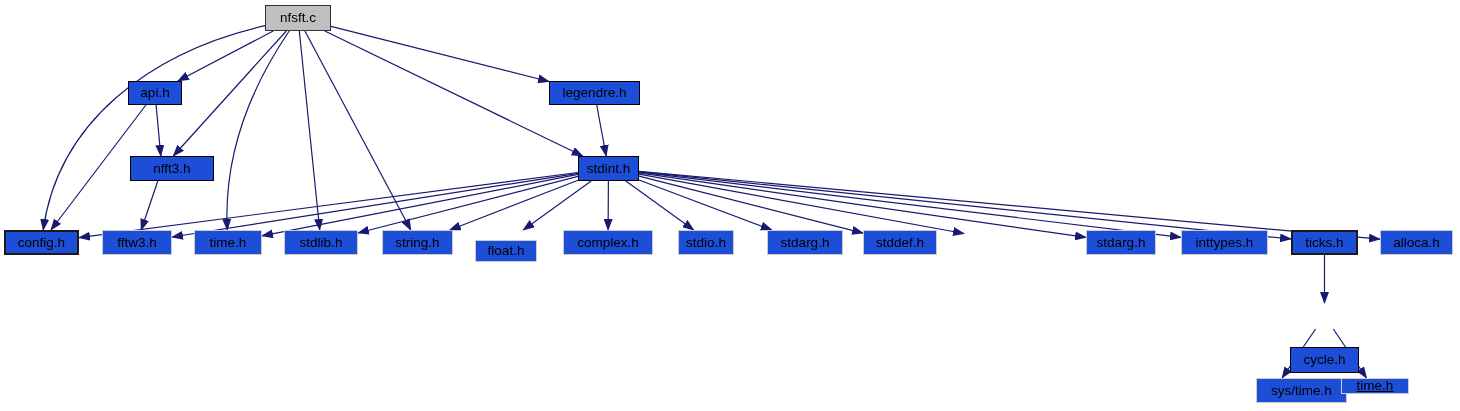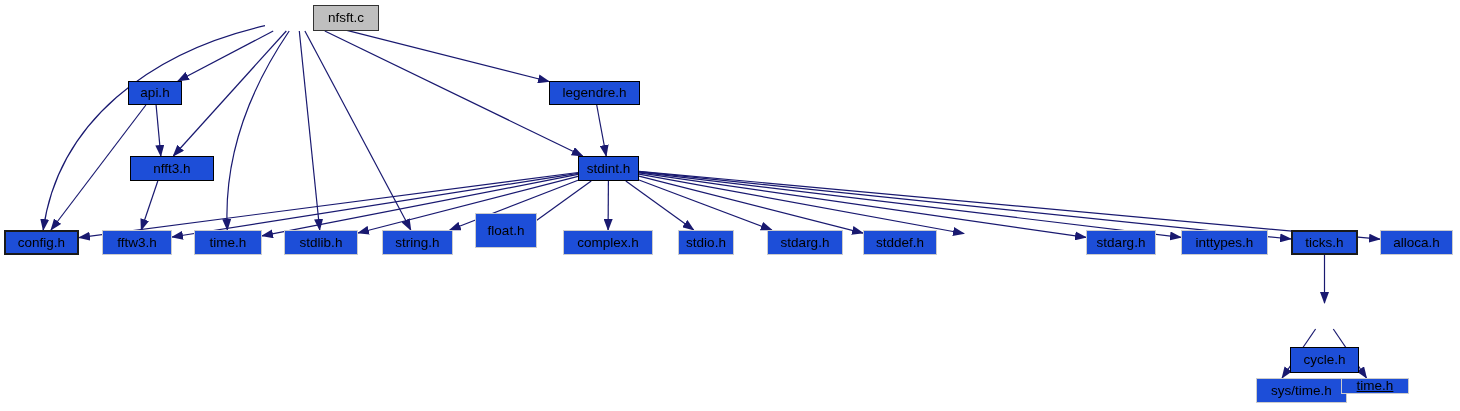--- a/index.html
+++ b/index.html
@@ -64,31 +64,31 @@
       <path d="M639.0,176.2 L863.0,233.1" fill="none" stroke="#191970" stroke-width="1.2" marker-end="url(#arrow)"></path>
       <path d="M639.0,174.1 L964.0,233.5" fill="none" stroke="#191970" stroke-width="1.2" marker-end="url(#arrow)"></path>
       <path d="M639.0,172.9 L1086.0,237.4" fill="none" stroke="#191970" stroke-width="1.2" marker-end="url(#arrow)"></path>
       <path d="M639.0,172.2 L1181.0,237.3" fill="none" stroke="#191970" stroke-width="1.2" marker-end="url(#arrow)"></path>
       <path d="M639.0,171.7 L1291.0,239.0" fill="none" stroke="#191970" stroke-width="1.2" marker-end="url(#arrow)"></path>
       <path d="M639.0,171.3 L1380.0,239.2" fill="none" stroke="#191970" stroke-width="1.2" marker-end="url(#arrow)"></path>
       <path d="M1324.5,255.0 L1324.5,303.0" fill="none" stroke="#191970" stroke-width="1.2" marker-end="url(#arrow)"></path>
       <path d="M1315.6,329.0 L1282.1,378.0" fill="none" stroke="#191970" stroke-width="1.2" marker-end="url(#arrow)"></path>
       <path d="M1333.3,329.0 L1366.5,378.0" fill="none" stroke="#191970" stroke-width="1.2" marker-end="url(#arrow)"></path>
     </svg>
-<div class="node main" style="left: 265px; top: 5px; width: 66px; height: 26px; margin-left: 48px;">nfsft.c</div>
+<div class="node main" style="left: 265px; top: 5px; width: 66px; height: 26px;">nfsft.c</div>
     <div class="node internal" style="left: 128px; top: 81px; width: 54px; height: 24px;">api.h</div>
     <div class="node internal" style="left: 549px; top: 81px; width: 91px; height: 24px;">legendre.h</div>
     <div class="node internal" style="left: 130px; top: 156px; width: 84px; height: 25px;">nfft3.h</div>
     <div class="node internal" style="left: 578px; top: 156px; width: 61px; height: 25px;">stdint.h</div>
     <div class="node bold" style="left: 4px; top: 230px; width: 75px; height: 25px;">config.h</div>
     <div class="node external" style="left: 102px; top: 230px; width: 70px; height: 25px;">fftw3.h</div>
     <div class="node external" style="left: 194px; top: 230px; width: 68px; height: 25px;">time.h</div>
     <div class="node external" style="left: 284px; top: 230px; width: 74px; height: 25px;">stdlib.h</div>
     <div class="node external" style="left: 382px; top: 230px; width: 71px; height: 25px;">string.h</div>
-    <div class="node external" style="left: 475px; top: 213px; width: 62px; height: 35px;">float.h</div>
+    <div class="node external" style="left: 475px; top: 240px; width: 62px; height: 22px;">float.h</div>
     <div class="node external" style="left: 563px; top: 230px; width: 90px; height: 25px;">complex.h</div>
     <div class="node external" style="left: 678px; top: 230px; width: 56px; height: 25px;">stdio.h</div>
     <div class="node external" style="left: 767px; top: 230px; width: 76px; height: 25px;">stdarg.h</div>
     <div class="node external" style="left: 863px; top: 230px; width: 74px; height: 25px;">stddef.h</div>
     <div class="node external" style="left: 1086px; top: 230px; width: 70px; height: 25px;">stdarg.h</div>
     <div class="node external" style="left: 1181px; top: 230px; width: 87px; height: 25px;">inttypes.h</div>
     <div class="node bold" style="left: 1291px; top: 230px; width: 67px; height: 25px;">ticks.h</div>
     <div class="node external" style="left: 1380px; top: 230px; width: 73px; height: 25px;">alloca.h</div>
     <div class="node internal" style="left: 1290px; top: 303px; width: 69px; height: 26px; margin-top: 44px;">cycle.h</div>
     <div class="node external" style="left: 1228px; top: 378px; width: 91px; height: 25px; margin-left: 28px;">sys/time.h</div>

